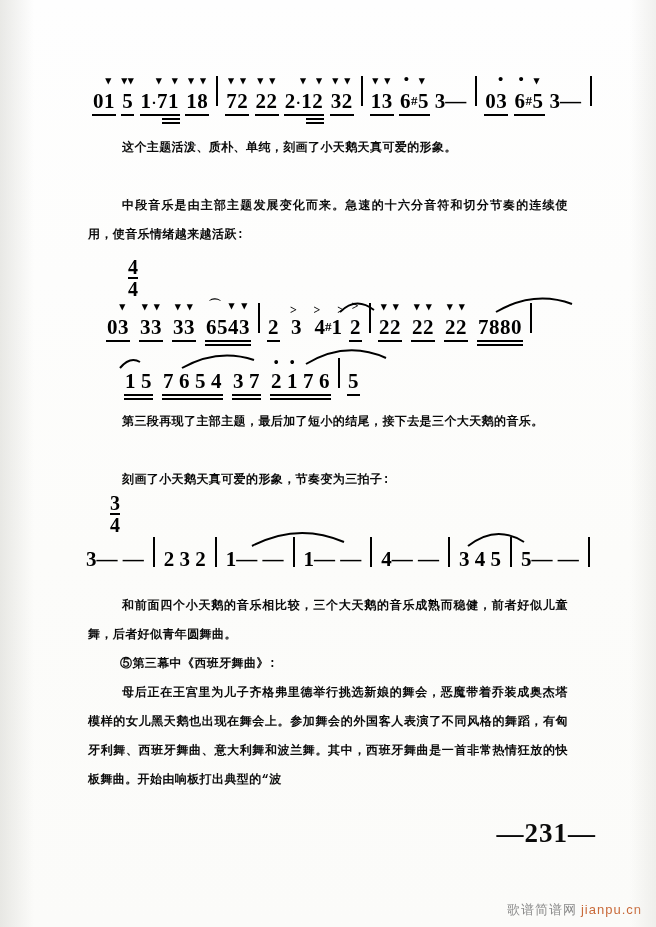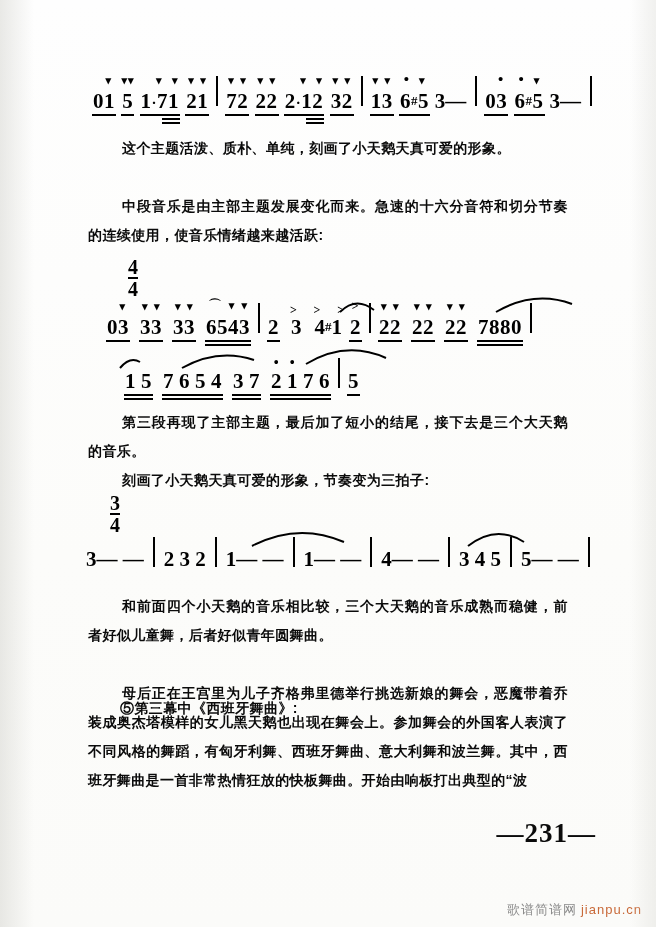--- a/index.html
+++ b/index.html
@@ -39,22 +39,22 @@
 
   .content {
     position: absolute;
     left: 88px;
     top: 0;
     width: 500px;
   }
 
   
   .para {
-    font-family: Liberation Sans, sans-serif;
-    font-size: 14px;
+    font-family: Liberation Mono, monospace;
+    font-size: 12px;
     font-weight: bold;
     color: #0b0b0b;
     line-height: 29px;
     letter-spacing: 0.4px;
     text-align: justify;
     text-justify: inter-character;
     margin: 0;
     -webkit-font-smoothing: none;
   }
   .para.indent { text-indent: 34px; }
@@ -215,21 +215,21 @@
           <span class="u1"></span>
           <span class="u2" style="left:22px;"></span>
           <span class="u3" style="left:22px;"></span>
         </span>
         <span class="sp"></span>
         <span class="grp">
           <span class="marks">
               <span class="tri">▾</span>
               <span class="tri">▾</span>
             </span>
-          <span class="digits">21</span><span class="u1"></span>
+          <span class="digits">18</span><span class="u1"></span>
         </span>
         <span class="barline"></span>
         <span class="grp">
           <span class="marks">
               <span class="tri">▾</span>
               <span class="tri">▾</span>
             </span>
           <span class="digits">72</span><span class="u1"></span>
         </span>
         <span class="sp"></span>
@@ -467,21 +467,21 @@
         <path d="M2,20 Q48,-4 94,16" fill="none" stroke="#000" stroke-width="2"></path>
       </svg>
 
       <svg class="slur" style="left:382px; top:-4px;" width="64" height="20" viewBox="0 0 64 20">
         <path d="M2,18 Q30,-4 58,14" fill="none" stroke="#000" stroke-width="2"></path>
       </svg>
     </div>
 
     <p class="para indent" style="position:absolute; left:0; top:592px; width:480px;">和前面四个小天鹅的音乐相比较，三个大天鹅的音乐成熟而稳健，前者好似儿童舞，后者好似青年圆舞曲。</p>
 
-    <p class="para" style="position:absolute; left:32px; top:650px; width:448px;margin-top:44px;">⑤第三幕中《西班牙舞曲》:</p>
+    <p class="para" style="position:absolute; left:32px; top:650px; width:448px;">⑤第三幕中《西班牙舞曲》:</p>
 
     <p class="para indent" style="position:absolute; left:0; top:679px; width:480px;">母后正在王宫里为儿子齐格弗里德举行挑选新娘的舞会，恶魔带着乔装成奥杰塔模样的女儿黑天鹅也出现在舞会上。参加舞会的外国客人表演了不同风格的舞蹈，有匈牙利舞、西班牙舞曲、意大利舞和波兰舞。其中，西班牙舞曲是一首非常热情狂放的快板舞曲。开始由响板打出典型的“波</p>
 
   </div>
 
   <div class="pageno">—231—</div>
 
   <div class="watermark">
     <span class="cn">歌谱简谱网</span><span class="en">jianpu.cn</span>
   </div>

